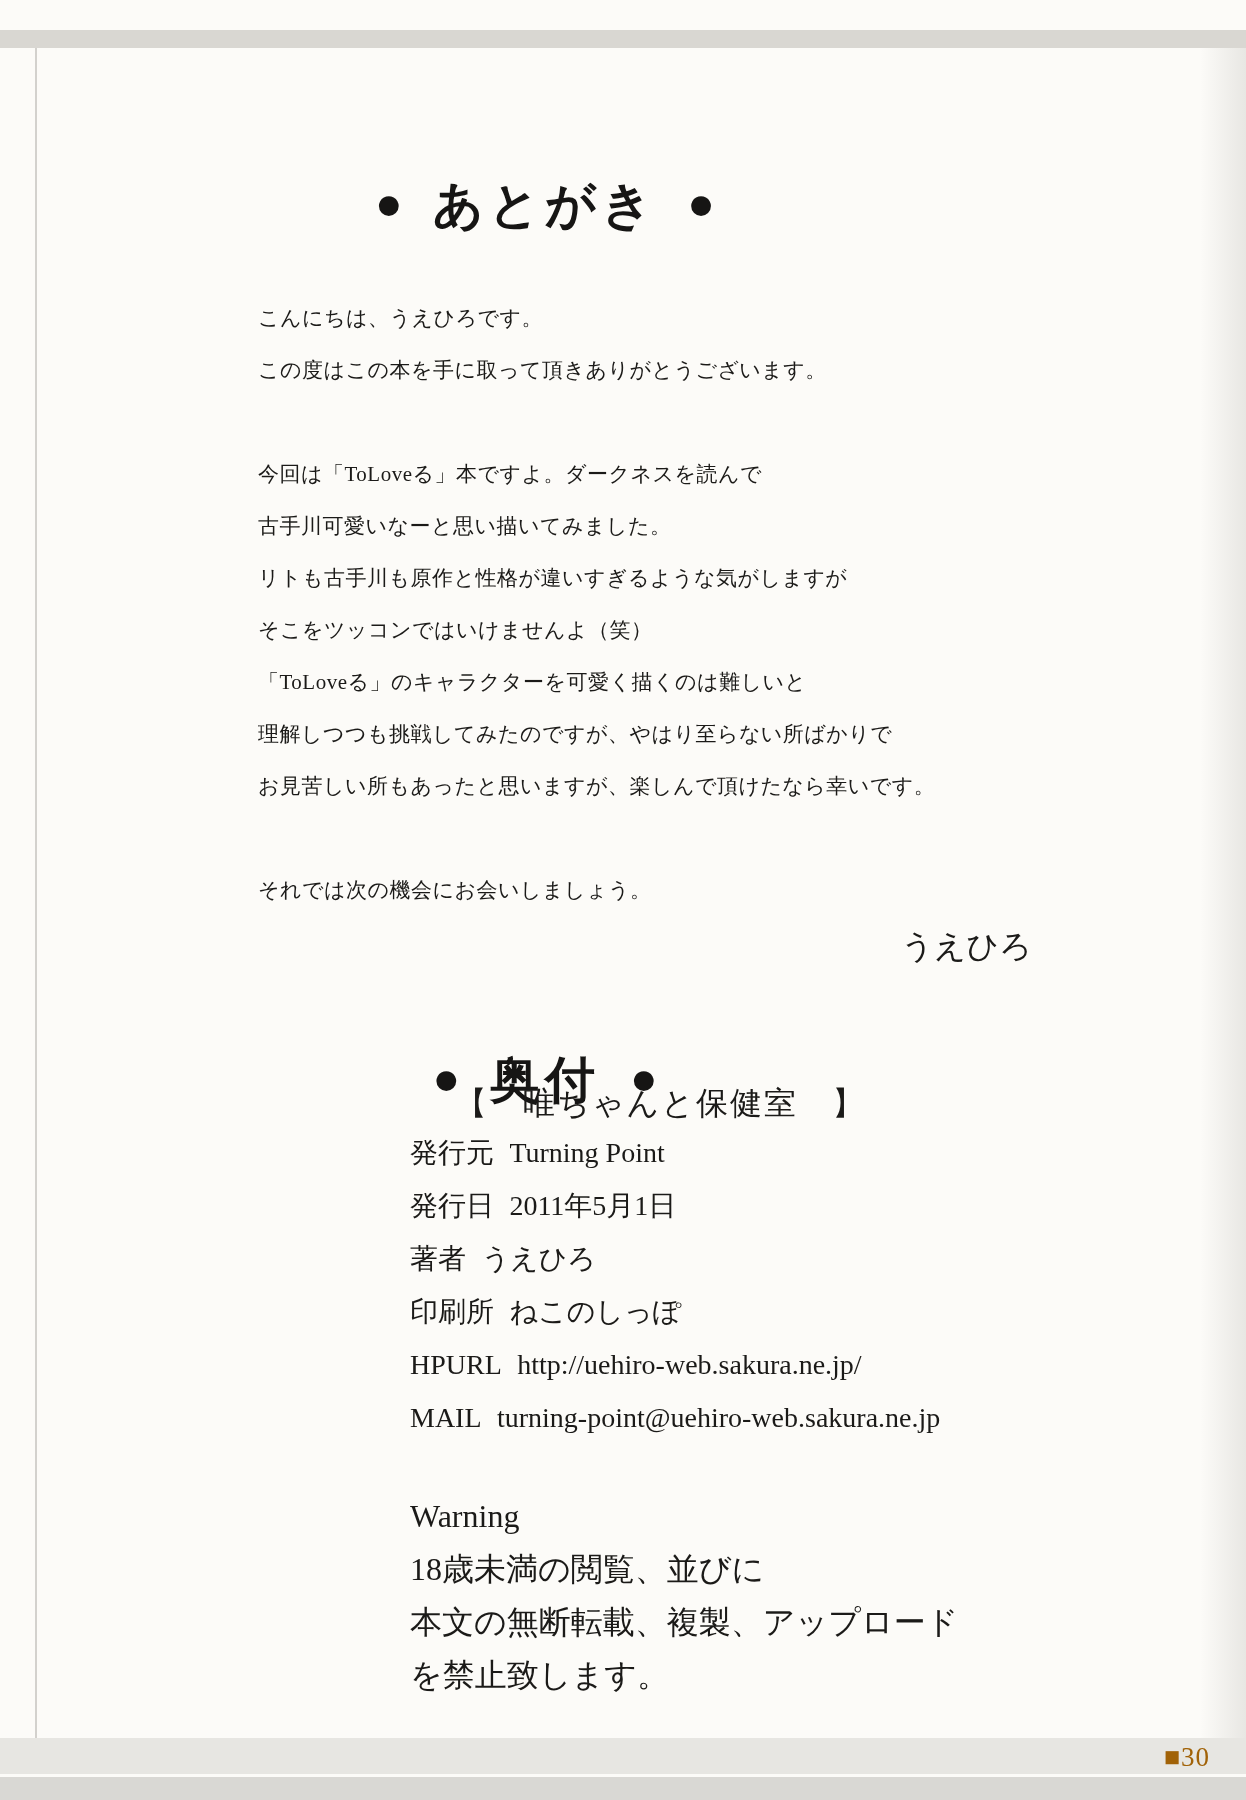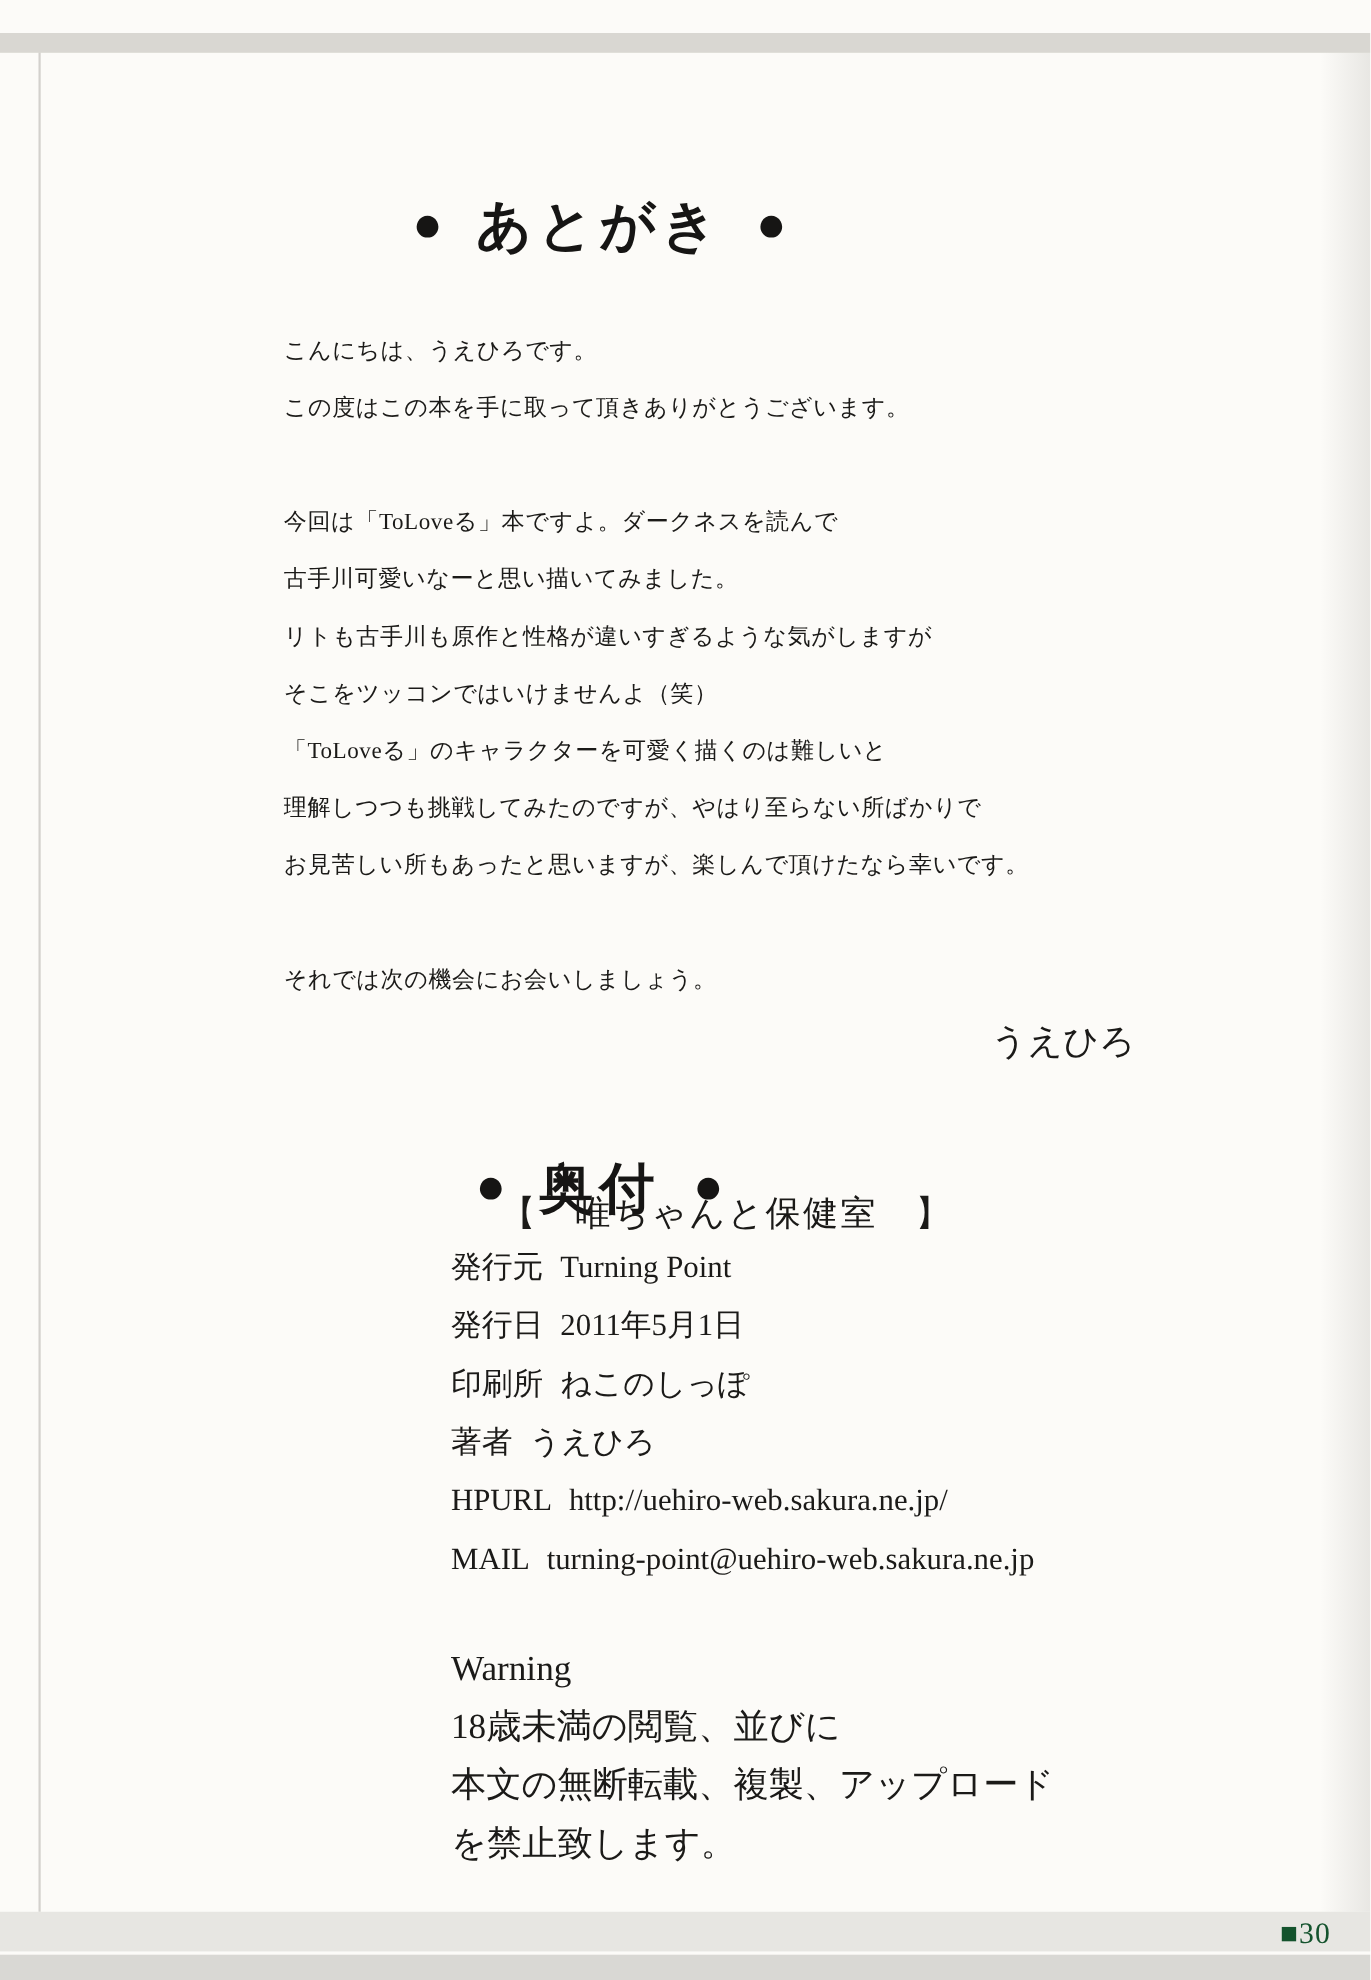--- a/index.html
+++ b/index.html
@@ -30,21 +30,21 @@
     position:absolute; top:1738px; left:0; width:1246px; height:36px;
     background:#e7e6e2;
   }
   .scan-bottom-band-b {
     position:absolute; top:1777px; left:0; width:1246px; height:23px;
     background:#d9d8d4;
   }
   
   .section-title {
     position:absolute; left:0; width:1090px; text-align:center;
-    font-family:Liberation Sans, sans-serif;
+    font-family:Liberation Mono, monospace;
     font-weight:bold; font-size:50px; letter-spacing:5px;
     color:#161514; white-space:nowrap;
   }
   .section-title .bullet { font-size:46px; letter-spacing:0; margin:0 30px; vertical-align:3px; }
   .afterword-title { top:172px; }
   .colophon-title  { top:1014px;margin-top:33px; }
   
   .body-block { position:absolute; font-size:21px; line-height:52px; letter-spacing:0.5px; white-space:nowrap; }
   .para1 { top:292px; left:258px; }
   .para2 { top:448px; left:258px; }
@@ -58,21 +58,21 @@
     font-size:32px; letter-spacing:2px; white-space:nowrap;text-align:center;
   }
   .colophon-entries { position:absolute; top:1126px; left:410px; font-size:28px; line-height:53px; }
   .entry { white-space:nowrap; }
   .entry .label { margin-right:0.55em; }
   .warning-block { position:absolute; top:1490px; left:410px; font-size:32px; line-height:53px; }
   .warning-block div { white-space:nowrap; }
   
   .page-number {
     position:absolute; top:1742px; right:36px;
-    font-size:27px; letter-spacing:1px; color:#14532d;
+    font-size:27px; letter-spacing:1px; color:#a16207;
   }
 </style>
 </head>
 <body>
 
 <div class="page">
 
   <div class="scan-top-bar"></div>
   <div class="scan-top-strip"></div>
   <div class="scan-left-line"></div>
@@ -112,24 +112,24 @@
   <div class="book-title">【　唯ちゃんと保健室　】</div>
 
   <div class="colophon-entries">
     <div class="entry">
       <span class="label">発行元</span><span class="value">Turning Point</span>
     </div>
     <div class="entry">
       <span class="label">発行日</span><span class="value">2011年5月1日</span>
     </div>
     <div class="entry">
-      <span class="label">印刷所</span><span class="value">ねこのしっぽ</span>
+      <span class="label">著者</span><span class="value">うえひろ</span>
     </div>
     <div class="entry">
-      <span class="label">著者</span><span class="value">うえひろ</span>
+      <span class="label">印刷所</span><span class="value">ねこのしっぽ</span>
     </div>
     <div class="entry">
       <span class="label">HPURL</span><span class="value">http://uehiro-web.sakura.ne.jp/</span>
     </div>
     <div class="entry">
       <span class="label">MAIL</span><span class="value">turning-point@uehiro-web.sakura.ne.jp</span>
     </div>
   </div>
 
   <div class="warning-block">

